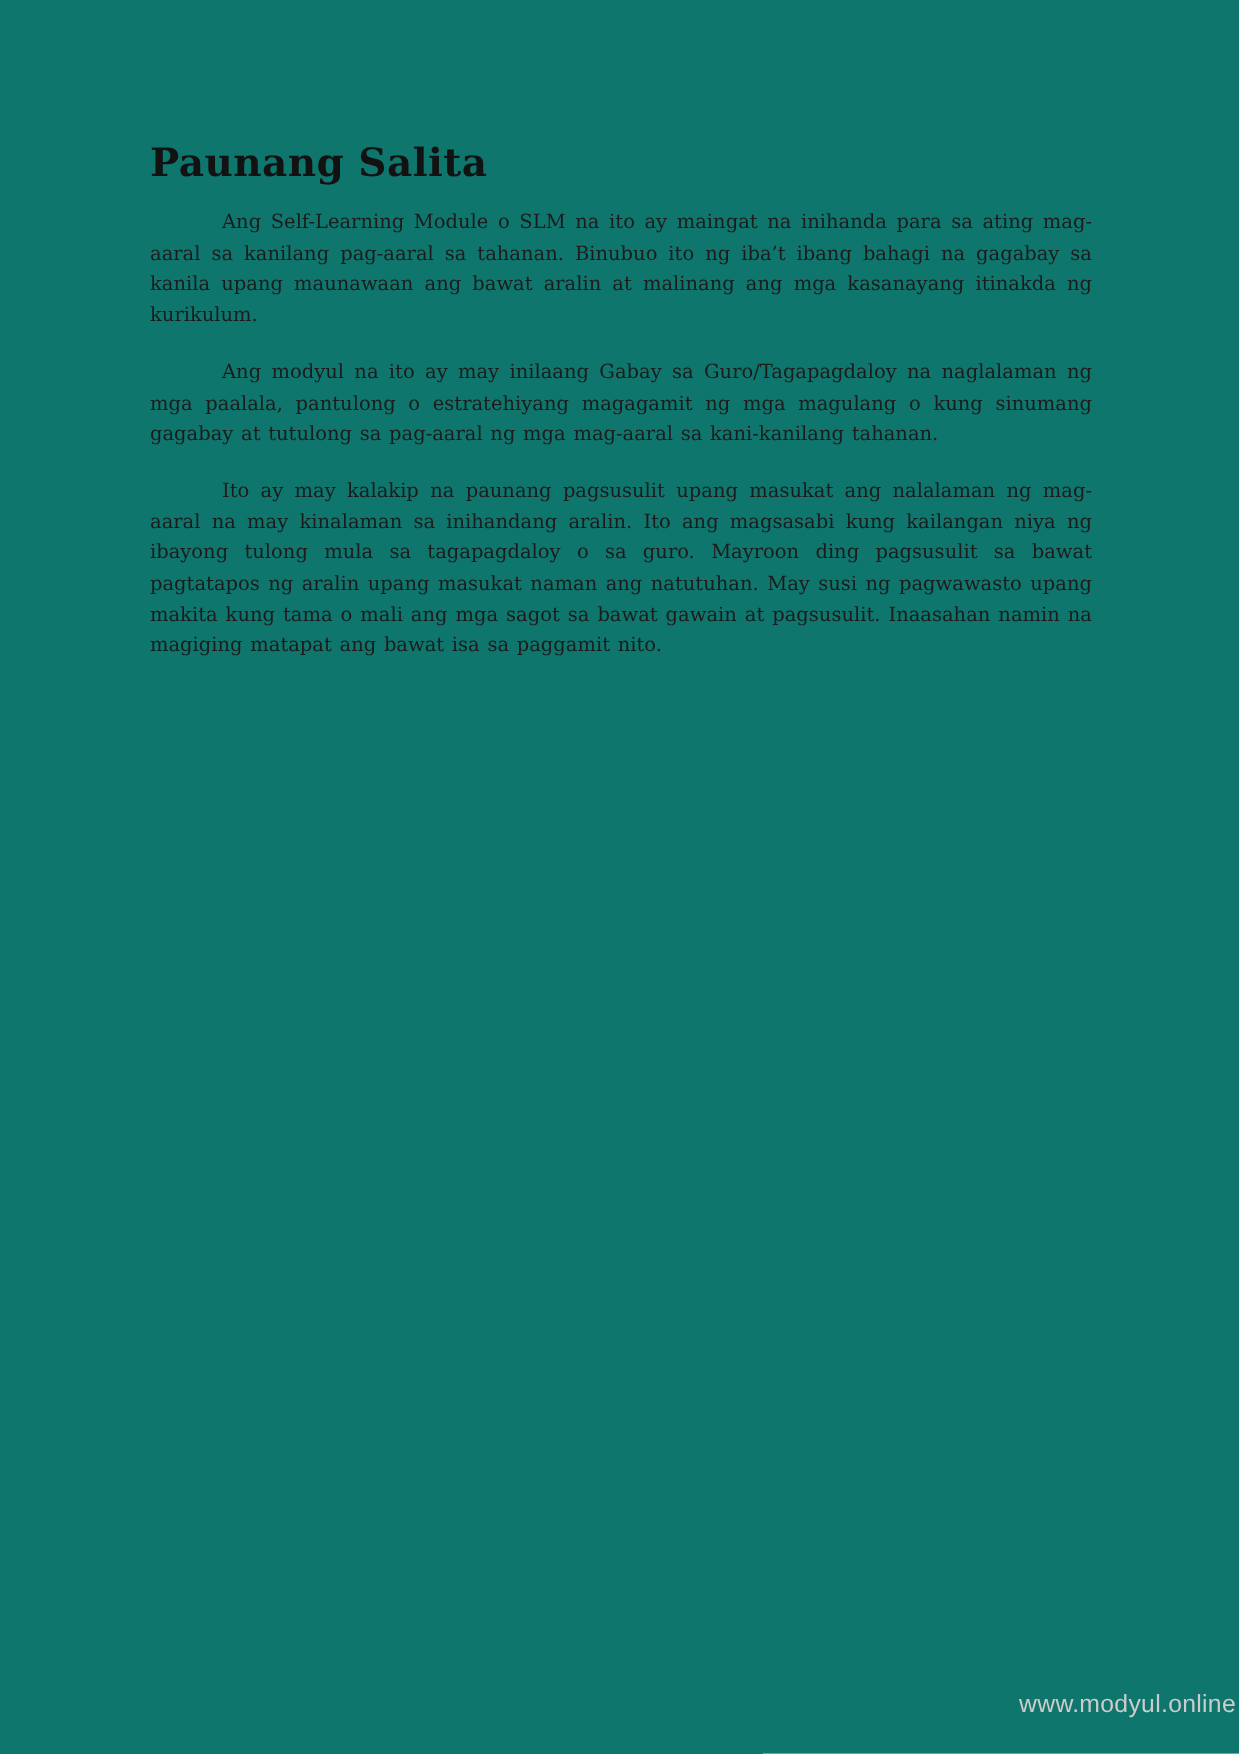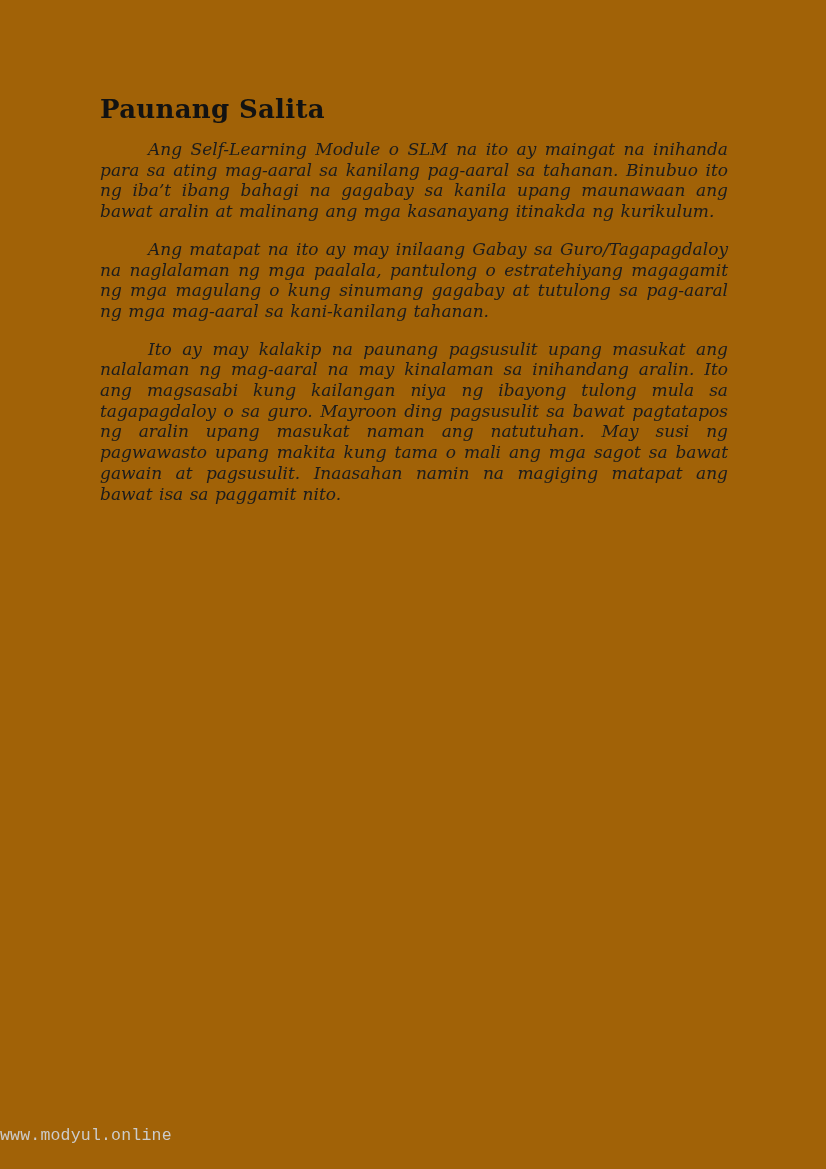--- a/index.html
+++ b/index.html
@@ -9,65 +9,64 @@
   }
   body {
     width: 826px;
     height: 1169px;
     position: relative;
     overflow: hidden;
   }
   .page {
     position: absolute;
     inset: 0;
-    background: #a16207;
+    background: #0f766e;
   }
   .content {
     position: absolute;
     left: 100px;
     top: 93px;
     width: 628px;
   }
   .doc-title {
     font-family: "DejaVu Serif", "Liberation Serif", serif;
     font-weight: bold;
     font-size: 26px;
     line-height: 33px;
     letter-spacing: 0.3px;
     color: #121212;
     margin: 0 0 13px 0;
   }
   .para {
     font-family: "DejaVu Serif", "Liberation Serif", serif;
-    font-size: 17px;
+    font-size: 13px;
     line-height: 20.7px;
     text-align: justify;
     text-indent: 48px;
     word-spacing: 1px;
     color: #1c1c1c;
     margin: 0 0 17px 0;
-    font-style: italic;
   }
   .watermark {
     position: absolute;
     left: 0;
-    right: 15px;
+    right: 2px;
     bottom: 23px;
-    text-align: left;
-    font-family: Liberation Mono, monospace;
+    text-align: right;
+    font-family: Liberation Sans, sans-serif;
     font-size: 16.5px;
     line-height: 20px;
     color: #cccccc;
     letter-spacing: 0.2px;
   }
 </style>
 </head>
 <body>
 
 <div class="page">
   <div class="content">
     <h1 class="doc-title">Paunang Salita</h1>
     <p class="para">Ang Self-Learning Module o SLM na ito ay maingat na inihanda para sa ating mag-aaral sa kanilang pag-aaral sa tahanan. Binubuo ito ng iba’t ibang bahagi na gagabay sa kanila upang maunawaan ang bawat aralin at malinang ang mga kasanayang itinakda ng kurikulum.</p>
-    <p class="para">Ang matapat na ito ay may inilaang Gabay sa Guro/Tagapagdaloy na naglalaman ng mga paalala, pantulong o estratehiyang magagamit ng mga magulang o kung sinumang gagabay at tutulong sa pag-aaral ng mga mag-aaral sa kani-kanilang tahanan.</p>
+    <p class="para">Ang modyul na ito ay may inilaang Gabay sa Guro/Tagapagdaloy na naglalaman ng mga paalala, pantulong o estratehiyang magagamit ng mga magulang o kung sinumang gagabay at tutulong sa pag-aaral ng mga mag-aaral sa kani-kanilang tahanan.</p>
     <p class="para">Ito ay may kalakip na paunang pagsusulit upang masukat ang nalalaman ng mag-aaral na may kinalaman sa inihandang aralin. Ito ang magsasabi kung kailangan niya ng ibayong tulong mula sa tagapagdaloy o sa guro. Mayroon ding pagsusulit sa bawat pagtatapos ng aralin upang masukat naman ang natutuhan. May susi ng pagwawasto upang makita kung tama o mali ang mga sagot sa bawat gawain at pagsusulit. Inaasahan namin na magiging matapat ang bawat isa sa paggamit nito.</p>
   </div>
   <div class="watermark">www.modyul.online</div>
 </div>
 
 </body></html>

